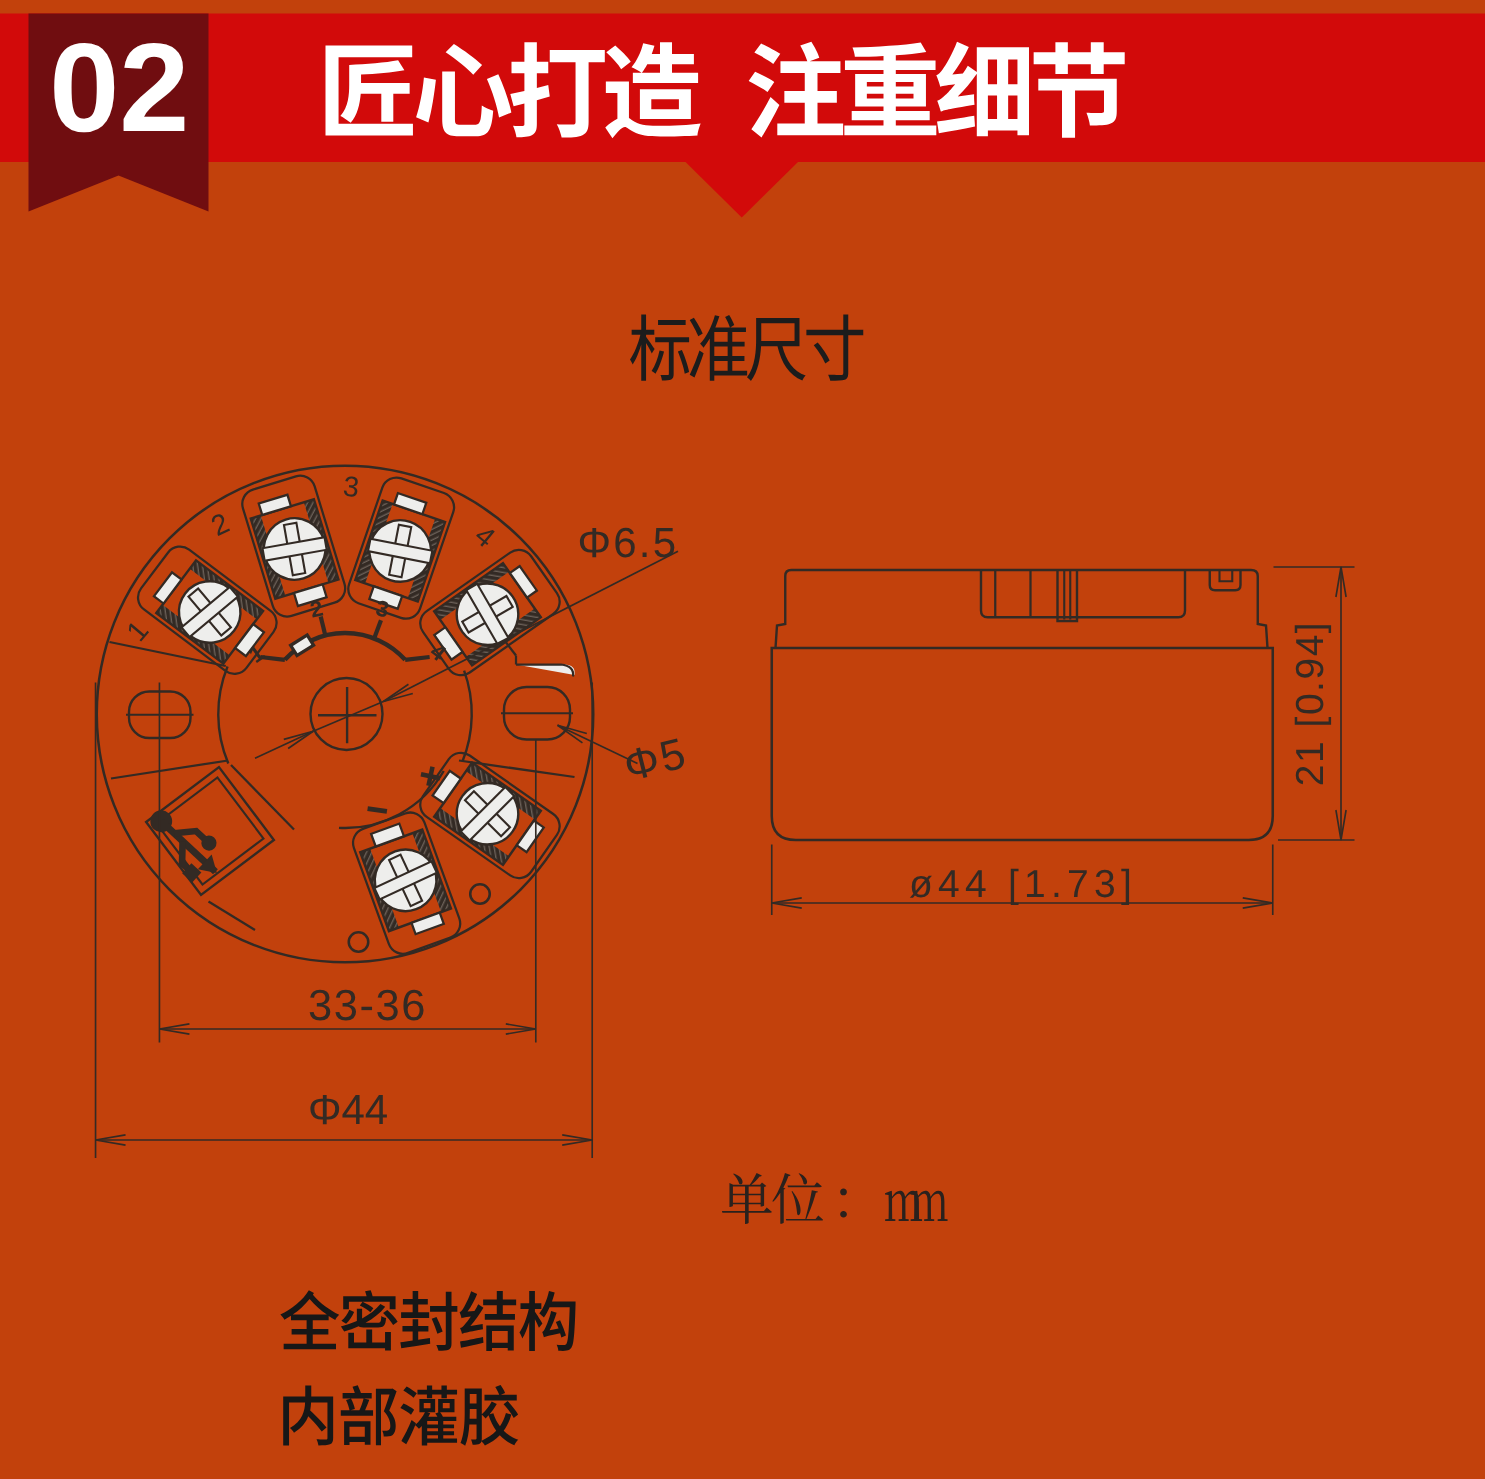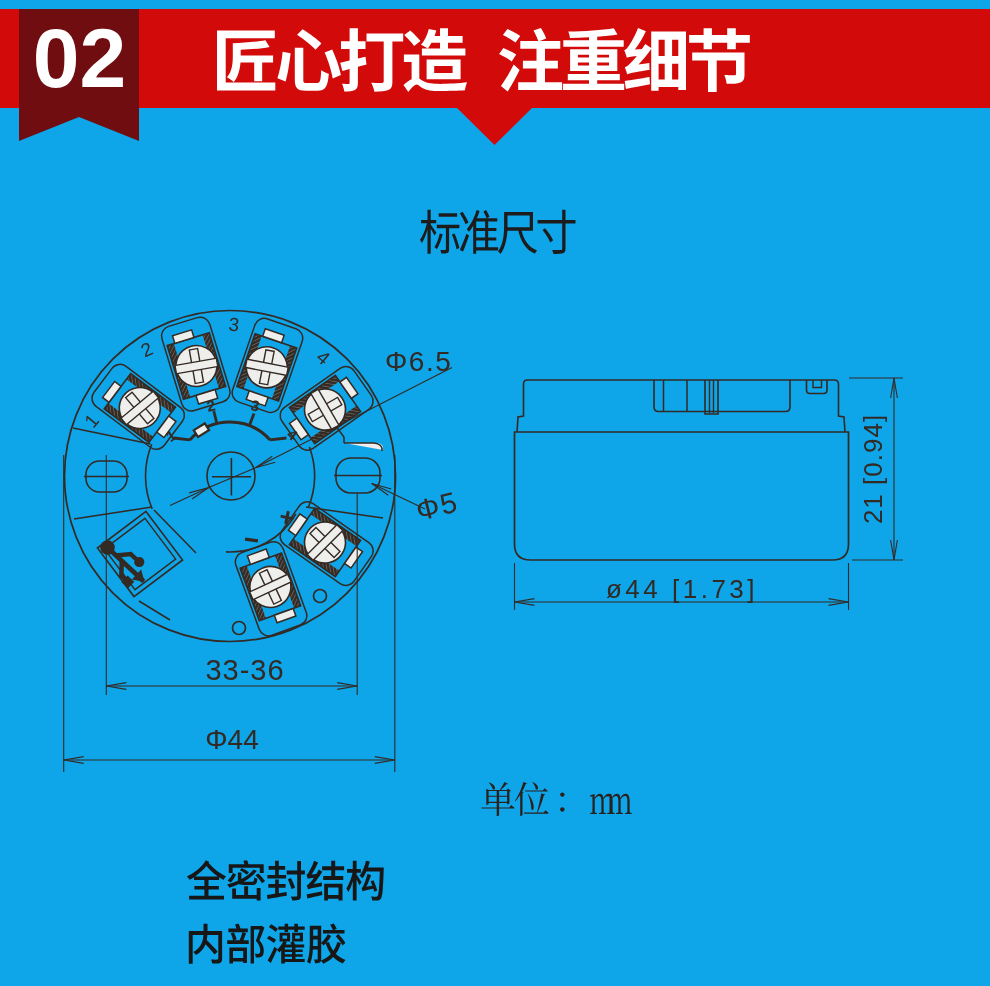--- a/index.html
+++ b/index.html
@@ -1,15 +1,15 @@
 <!DOCTYPE html>
 <html><head><meta charset="utf-8">
 <style>
 html,body{margin:0;padding:0;background:#eeeeec;}
-#page{position:relative;width:990px;height:986px;background:#0ea5e9;overflow:hidden;}
+#page{position:relative;width:990px;height:986px;background:#c2410c;overflow:hidden;}
 </style></head>
 <body>
 <div id="page">
 <svg width="990" height="986" viewBox="0 0 990 986">
 <defs>
 <pattern id="hatch" width="3.2" height="3.2" patternUnits="userSpaceOnUse" patternTransform="rotate(45)">
 <rect width="3.2" height="3.2" fill="#6b6058"></rect>
 <rect width="2.3" height="3.2" fill="#332a24"></rect>
 </pattern>
 </defs>

